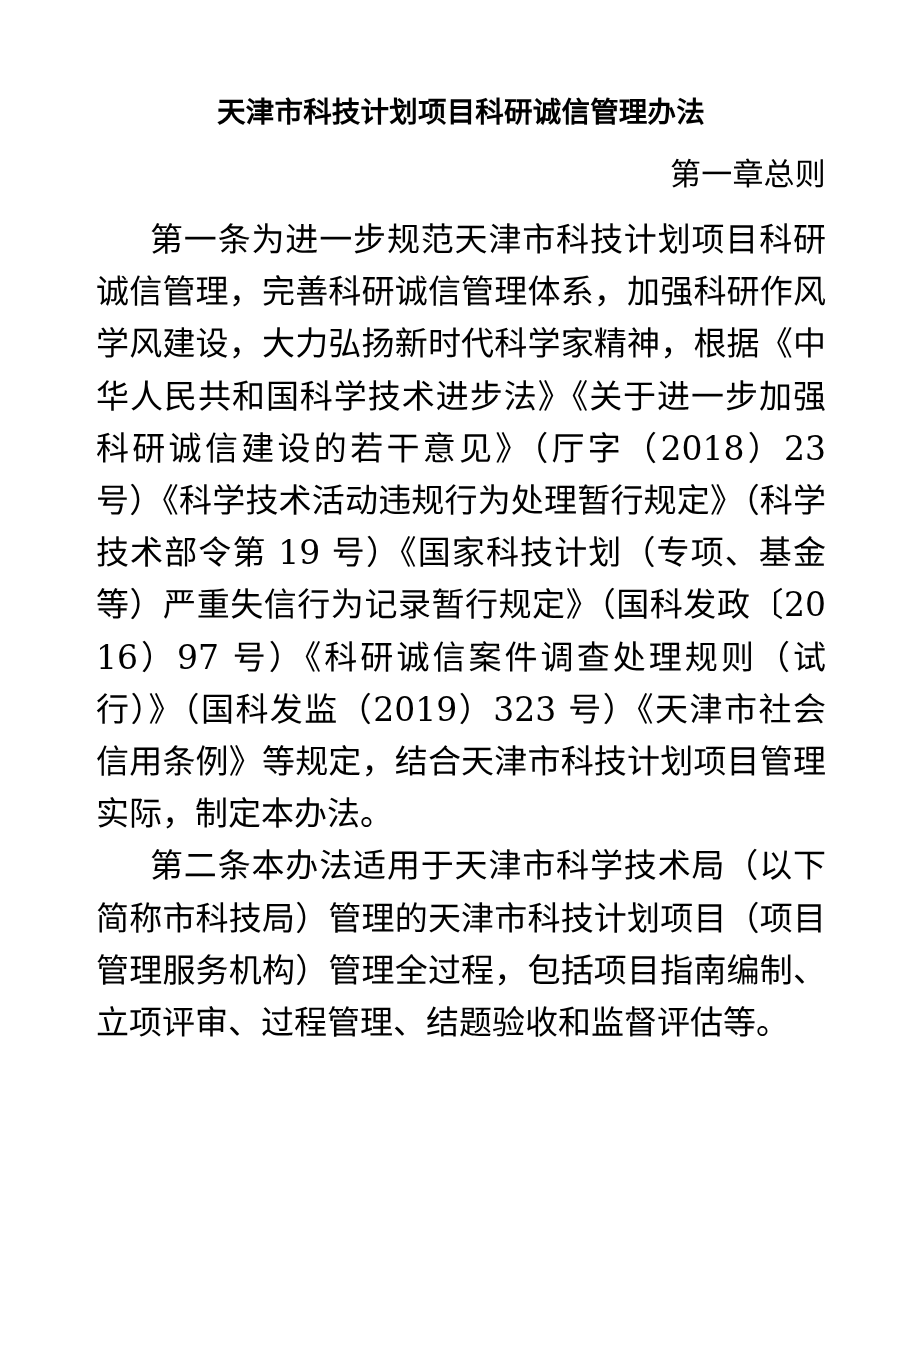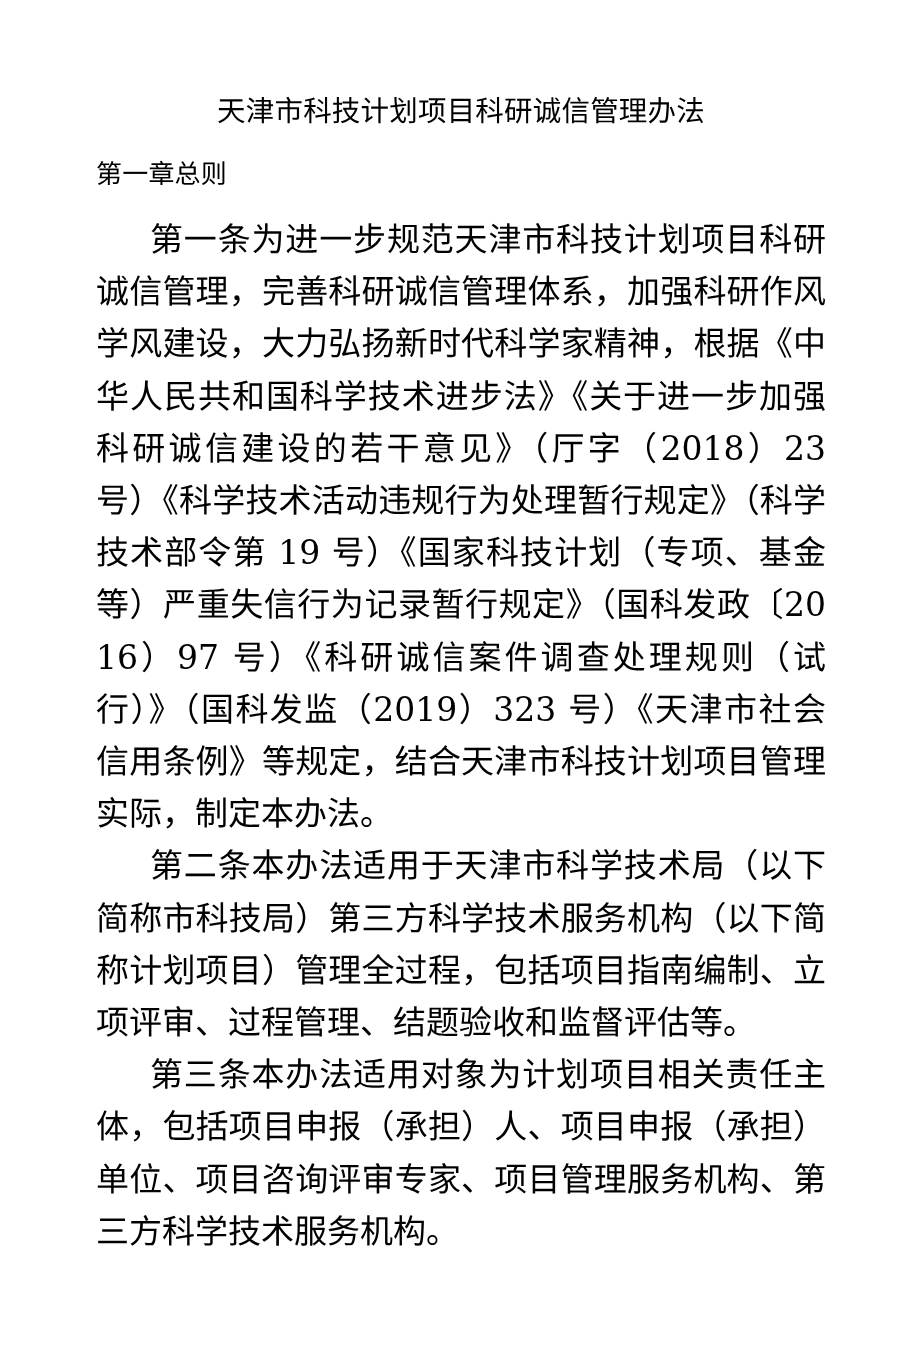--- a/index.html
+++ b/index.html
@@ -34,27 +34,27 @@
   }
 
   
   .doc-title {
     text-align: center;
     font-size: 28.5px;
     line-height: 52px;
     margin: 0;
     padding-top: 86px;
     letter-spacing: 0.2px;
-    font-weight: 400;
+    font-weight: 700;
     white-space: nowrap;
   }
 
   .doc-subtitle {
-    text-align: left;
-    font-size: 26px;
+    text-align: right;
+    font-size: 31px;
     line-height: 52px;
     margin: 0;
     padding-top: 10px;
     letter-spacing: 0.2px;
     font-weight: 400;
     white-space: nowrap;
   }
 
   
   .body-block {
@@ -83,21 +83,20 @@
   <div class="content">
 
     <h1 class="doc-title">天津市科技计划项目科研诚信管理办法</h1>
 
     <h2 class="doc-subtitle">第一章总则</h2>
 
     <div class="body-block">
 
       <p class="para indent-2">第一条为进一步规范天津市科技计划项目科研诚信管理，完善科研诚信管理体系，加强科研作风学风建设，大力弘扬新时代科学家精神，根据《中华人民共和国科学技术进步法》《关于进一步加强科研诚信建设的若干意见》（厅字（2018）23 号）《科学技术活动违规行为处理暂行规定》（科学技术部令第 19 号）《国家科技计划（专项、基金等）严重失信行为记录暂行规定》（国科发政〔2016）97 号）《科研诚信案件调查处理规则（试行）》（国科发监（2019）323 号）《天津市社会信用条例》等规定，结合天津市科技计划项目管理实际，制定本办法。</p>
 
-      <p class="para indent-2">第二条本办法适用于天津市科学技术局（以下简称市科技局）第三方科学技术服务机构（以下简称计划项目）管理全过程，包括项目指南编制、立项评审、过程管理、结题验收和监督评估等。</p>
+      <p class="para indent-2">第二条本办法适用于天津市科学技术局（以下简称市科技局）管理的天津市科技计划项目（项目管理服务机构）管理全过程，包括项目指南编制、立项评审、过程管理、结题验收和监督评估等。</p>
 
-      <p class="para indent-2">第三条本办法适用对象为计划项目相关责任主体，包括项目申报（承担）人、项目申报（承担）单位、项目咨询评审专家、项目管理服务机构、第三方科学技术服务机构。</p>
 
 
 
     </div>
   </div>
 </div>
 
 </body></html>

